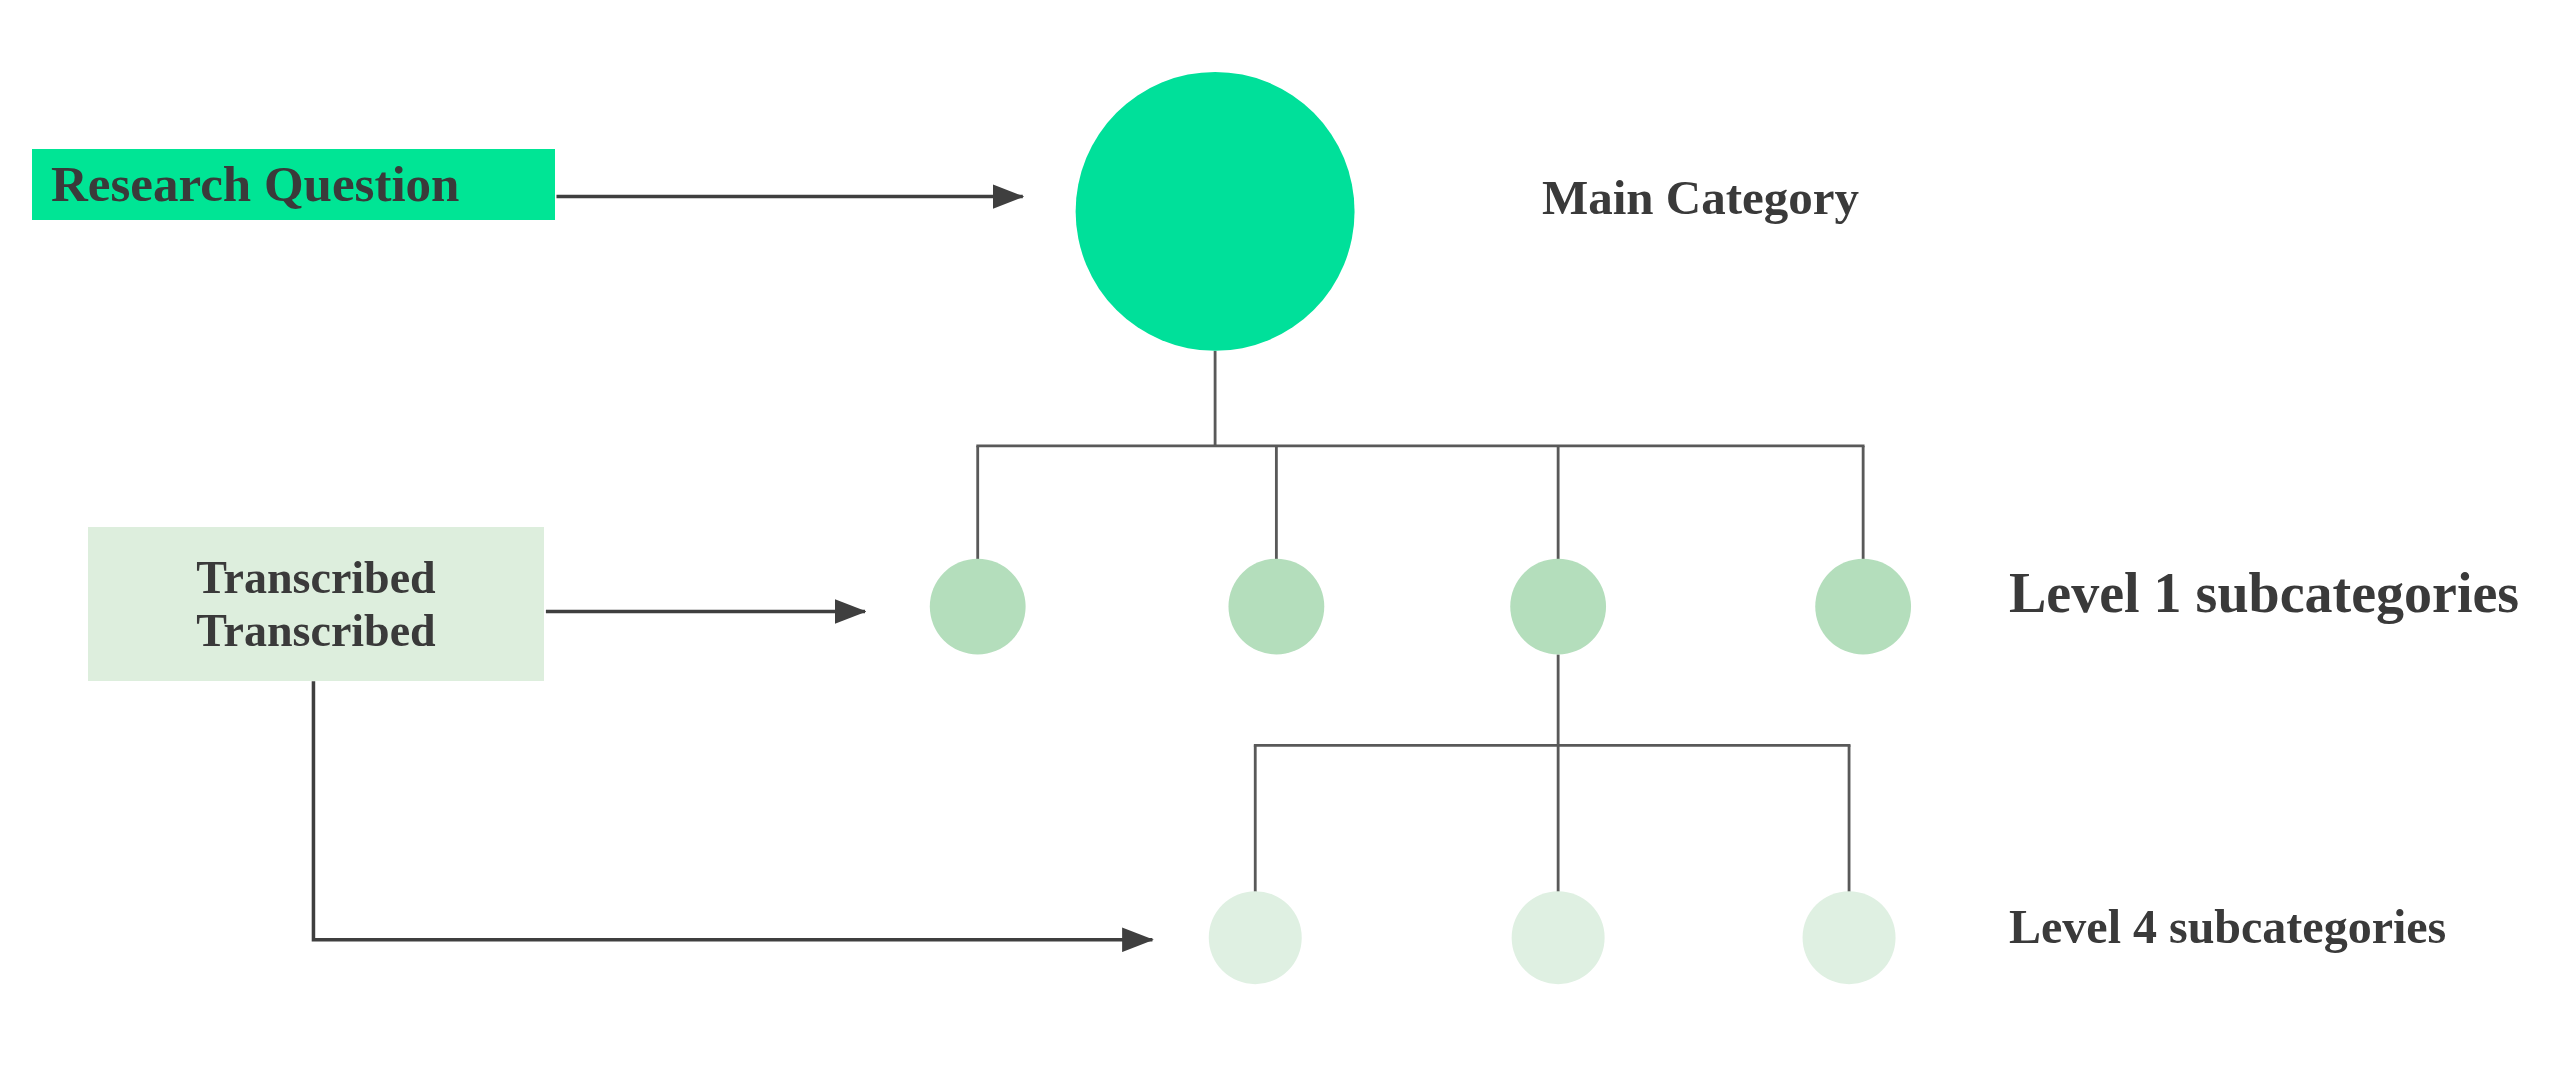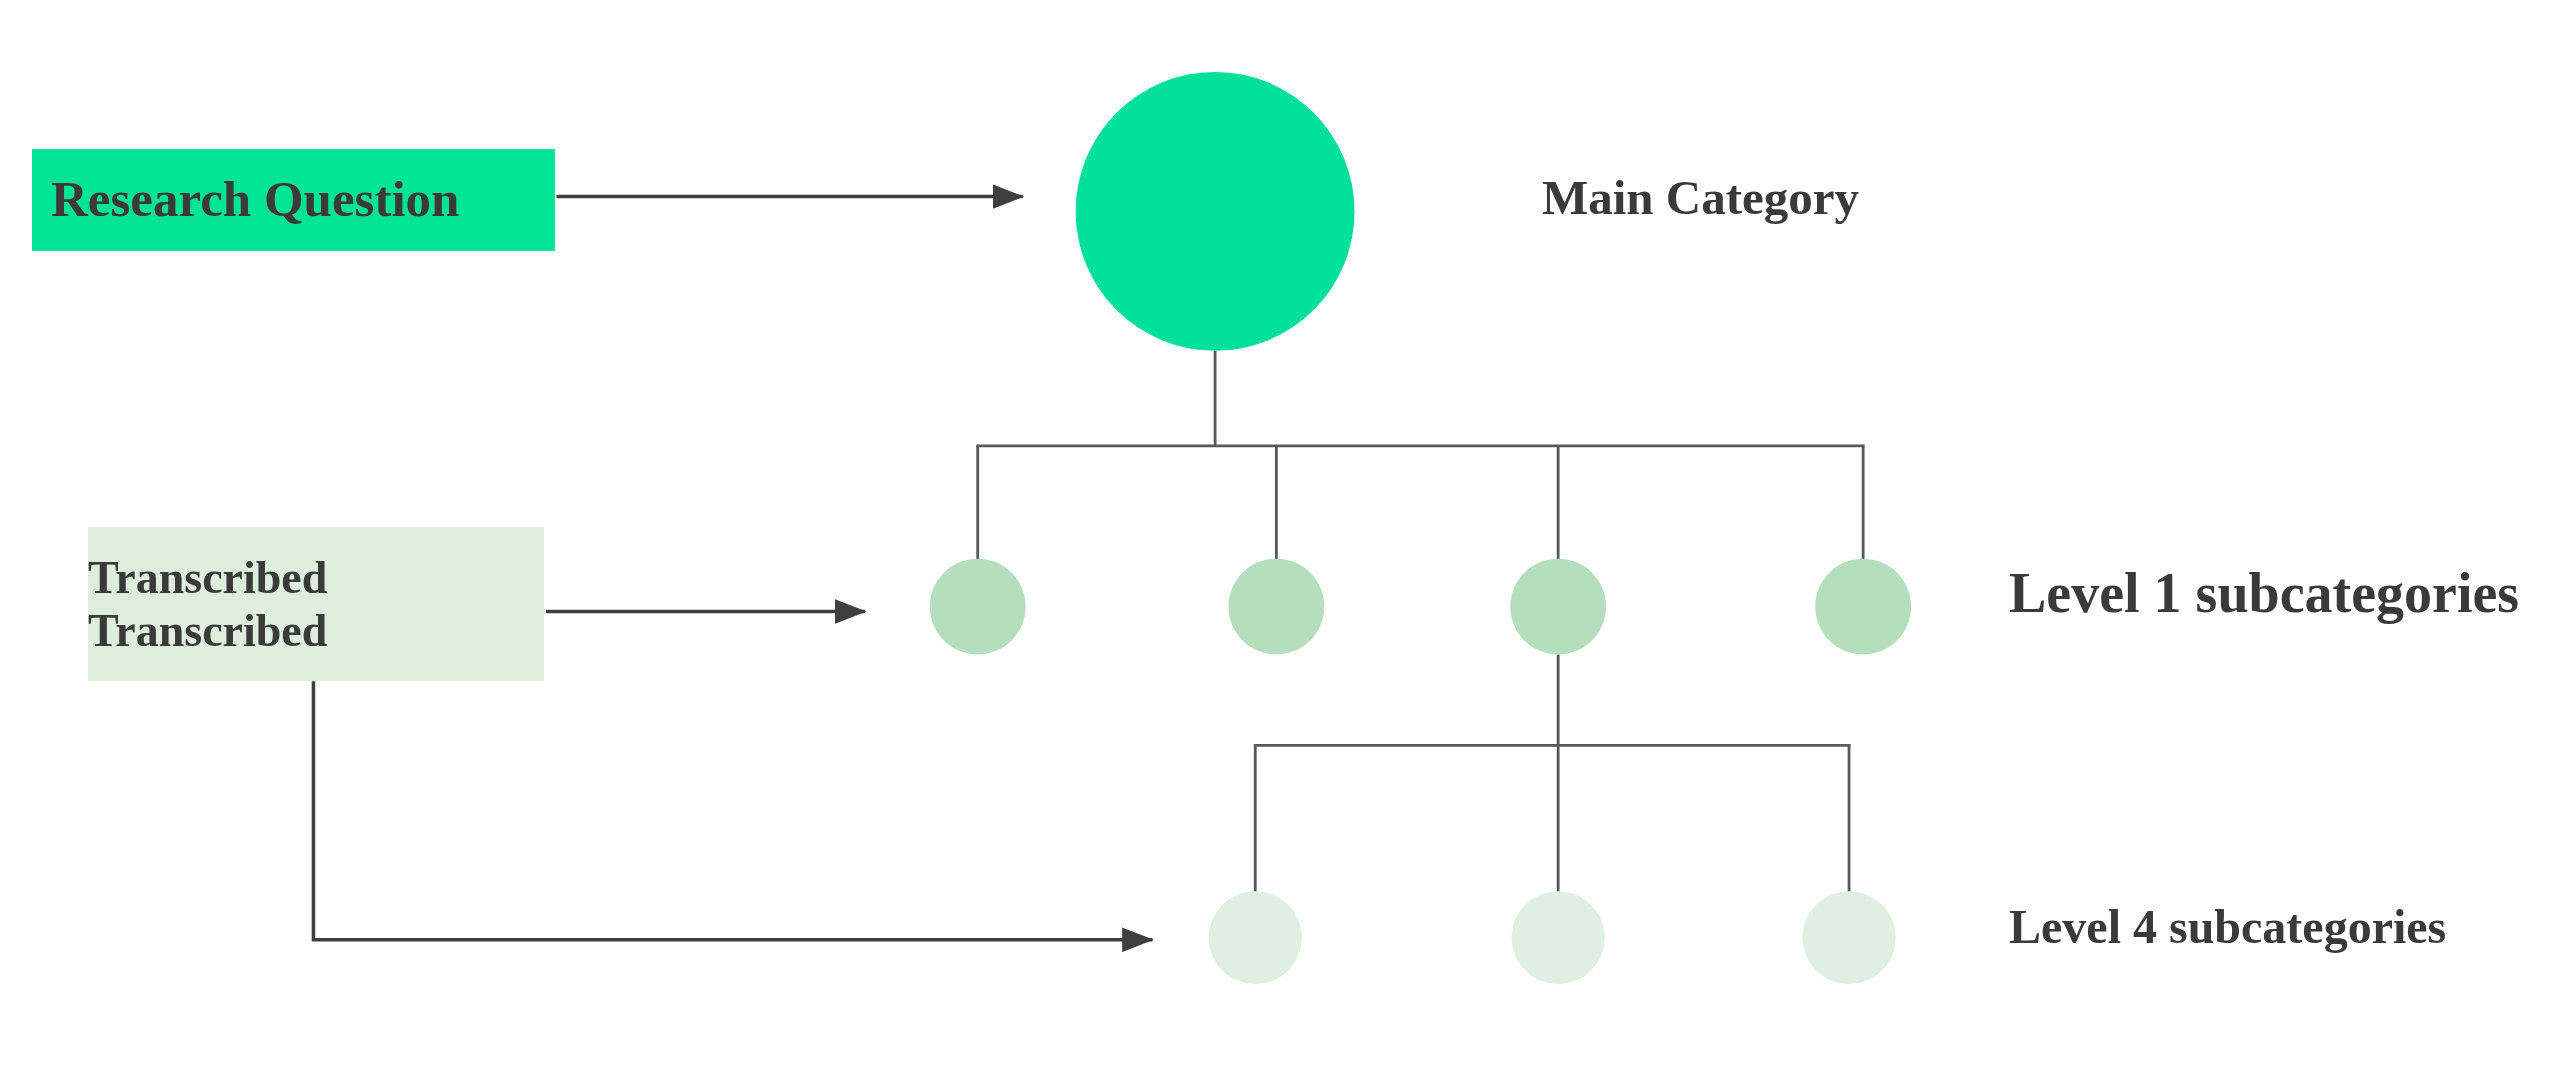--- a/index.html
+++ b/index.html
@@ -30,31 +30,32 @@
     font-weight: bold;
     font-family: "Liberation Serif", "DejaVu Serif", serif;
     white-space: nowrap;
     line-height: 1.12;
     margin-left: 10px;
   }
   .source-box {
     position: absolute;
     display: flex;
     align-items: center;
+    justify-content: center;
     text-align: center;
     color: #3a3a3a;
     font-weight: bold;
     font-family: "Liberation Serif", "DejaVu Serif", serif;
     line-height: 1.16;
   }
   #research-question-box {
     left: 32px;
     top: 149px;
     width: 523px;
-    height: 102px;
+    height: 71px;
     background: #00e595;
     font-size: 51px;
     justify-content: flex-start;
     padding-left: 19px;
     box-sizing: border-box;
   }
   #transcribed-interviews-box {
     left: 88px;
     top: 527px;
     width: 456px;

